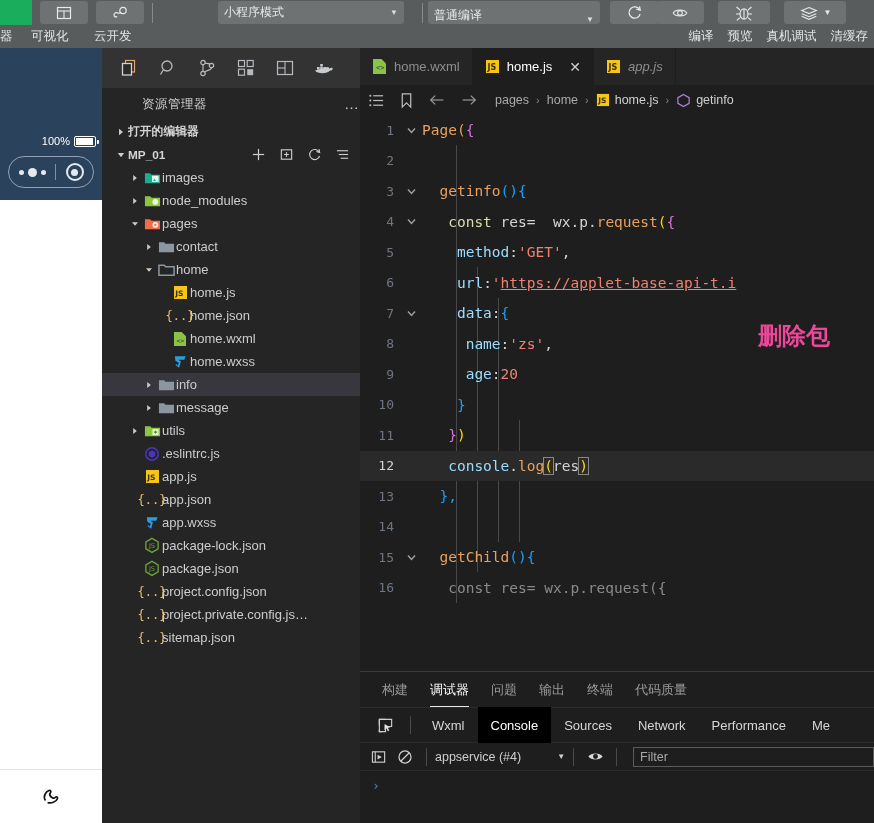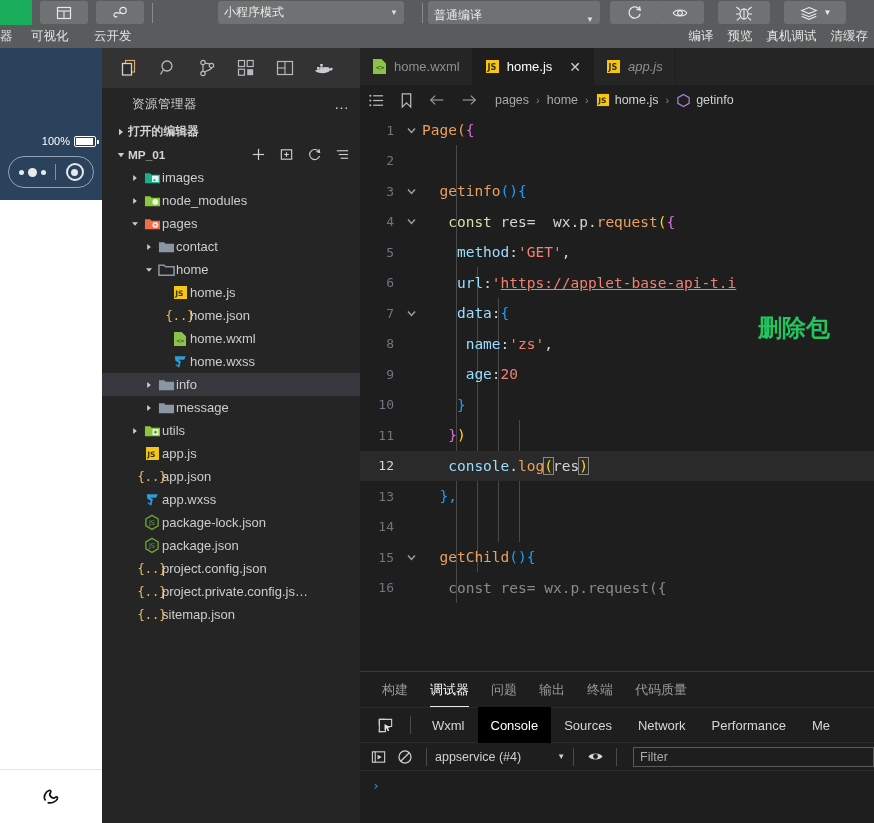--- a/index.html
+++ b/index.html
@@ -104,21 +104,21 @@
     position: absolute; top: 48px; left: 102px; width: 258px; height: 775px;
     background: #252526;
   }
   .activity-bar {
     position: absolute; top: 0; left: 0; width: 258px; height: 40px;
     background: #333333;
     display: flex; align-items: center; gap: 17px; padding-left: 16px;
   }
   .act-icon { width: 22px; height: 22px; display: flex; align-items: center; justify-content: center; }
   .exp-header {
-    position: absolute; top: 40px; left: 4px; width: 258px; height: 32px;
+    position: absolute; top: 40px; left: 14px; width: 258px; height: 32px;
     display: flex; align-items: center; justify-content: space-between;
     padding: 0 14px 0 26px;
   }
   .exp-title { color: #cfcfcf; font-size: 12.5px; letter-spacing: .5px; }
   .exp-dots { color: #cfcfcf; font-size: 15px; line-height: 8px; letter-spacing: 1px; }
   .tree { position: absolute; top: 72px; left: 0; width: 258px; }
   .row {
     height: 23px; display: flex; align-items: center;
     color: #cccccc; font-size: 13px; white-space: nowrap;
     position: relative;
@@ -188,22 +188,22 @@
   .id { color: #9cdcfe; }
   .plain { color: #d4d4d4; }
   .pink { color: #da70d6; }
   .yellowb { color: #ffd700; }
   .blueb { color: #179fff; }
   .numred { color: #f08070; }
   .strred { color: #f08070; }
   .urlund { color: #f08070; text-decoration: underline; }
   .brmatch { outline: 1px solid #888; }
   .annot {
-    position: absolute; left: 398px; top: 264px;
-    color: #22c55e; font-size: 24px; font-weight: bold;
+    position: absolute; left: 398px; top: 272px;
+    color: #ec4899; font-size: 24px; font-weight: bold;
     font-family: "DejaVu Sans", sans-serif; z-index: 5; letter-spacing: 0;
   }
 
   
   .panel {
     position: absolute; top: 623px; left: 0; width: 514px; height: 200px;
     background: #1e1e1e; border-top: 1px solid #3a3a3a;
   }
   .panel-tabs {
     height: 35px; display: flex; align-items: center; gap: 22px; padding-left: 22px;
@@ -592,20 +592,30 @@
                 <path d="M1 3 H6.5 L8 4.6 H17 V13.5 H1 Z" fill="#8cc63f"></path>
                 <rect x="9" y="6" width="6.4" height="6.4" fill="#eaf7d8"></rect>
                 <path d="M12.2 7.4 V11 M10.4 9.2 H14" stroke="#5f8b1d" stroke-width="1.1"></path>
               </svg>
             </span>
             <span class="rowlabel">utils</span>
           </div>
           <div class="row" style="padding-left: 26px;">
             <span class="twisty"></span>
             <span class="ficon">
+              <svg width="16" height="16" viewBox="0 0 17 17">
+                <circle cx="8.5" cy="8.5" r="6.6" fill="none" stroke="#4b32c3" stroke-width="1.6"></circle>
+                <path d="M8.5 4.6 L11.9 6.6 V10.4 L8.5 12.4 L5.1 10.4 V6.6 Z" fill="#4b32c3"></path>
+              </svg>
+            </span>
+            <span class="rowlabel">.eslintrc.js</span>
+          </div>
+          <div class="row" style="padding-left: 26px;">
+            <span class="twisty"></span>
+            <span class="ficon">
               <svg width="15" height="15" viewBox="0 0 15 15">
                 <rect x="1" y="1" width="13" height="13" fill="#f5c518"></rect>
                 <text x="2.2" y="11" font-size="7.5" font-weight="bold" fill="#3b3000" font-family="DejaVu Sans, sans-serif">JS</text>
               </svg>
             </span>
             <span class="rowlabel">app.js</span>
           </div>
           <div class="row" style="padding-left: 26px;">
             <span class="twisty"></span>
             <span class="ficon">

